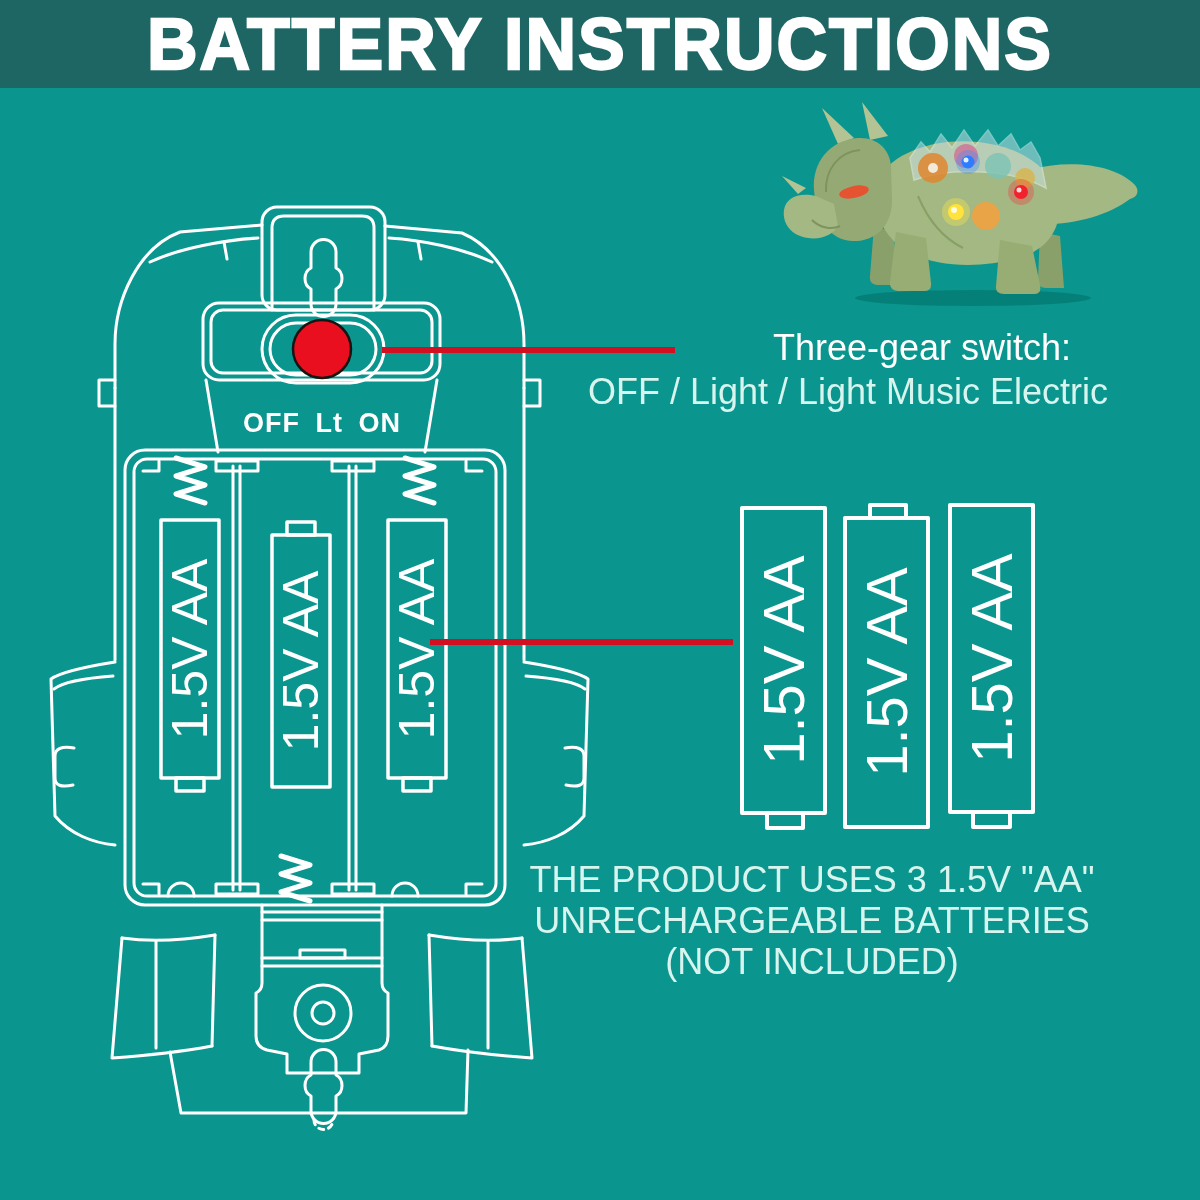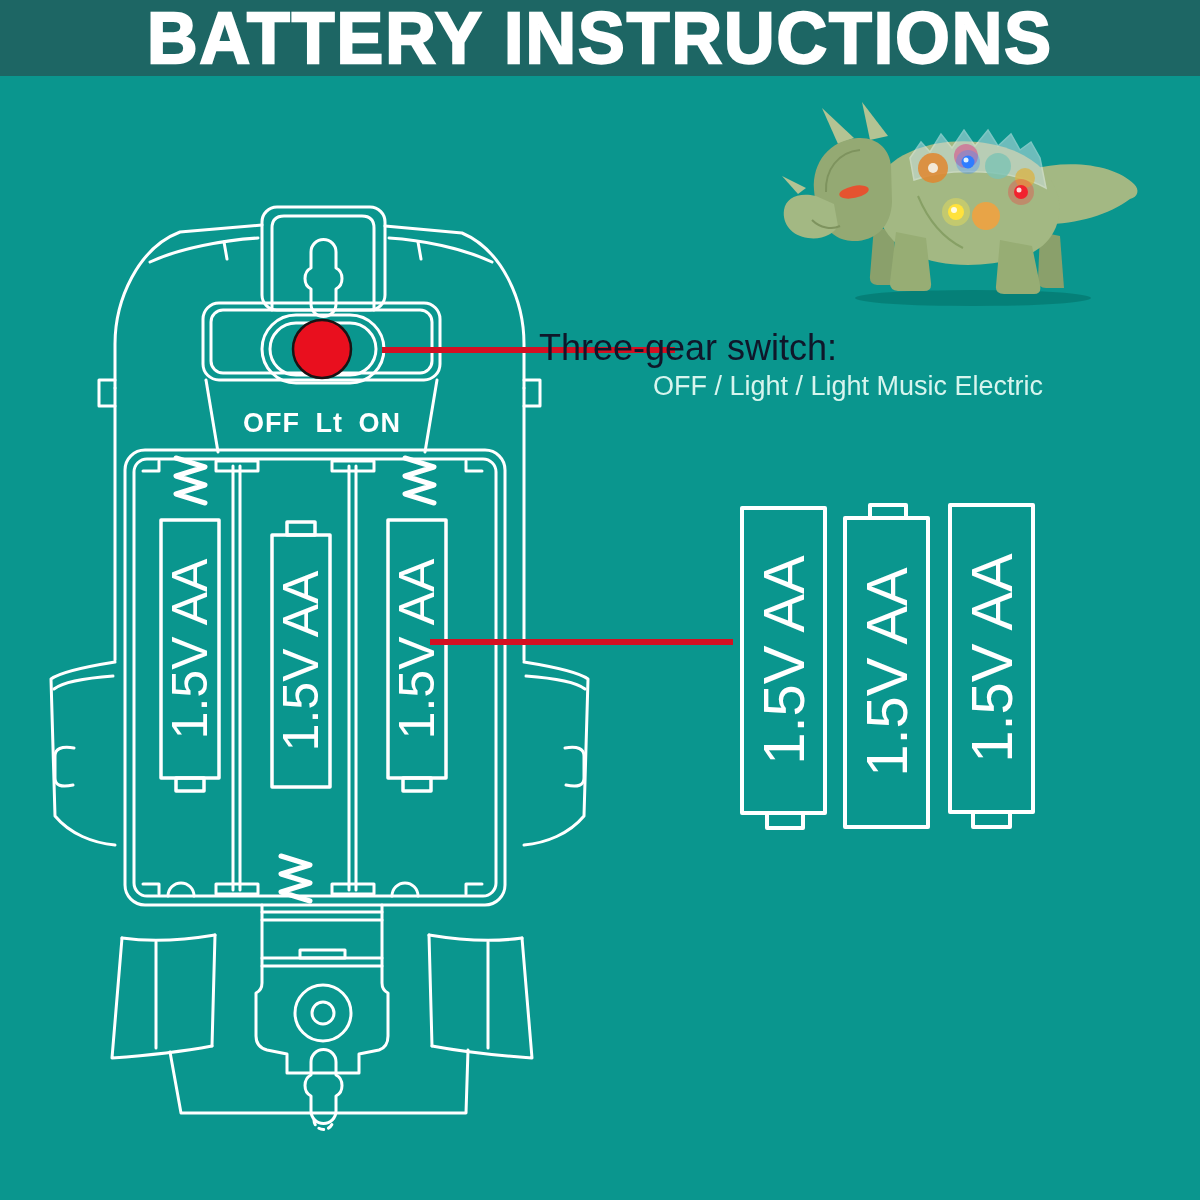--- a/index.html
+++ b/index.html
@@ -2,39 +2,39 @@
 <html><head>
 <meta charset="utf-8">
 <style>
   html,body{margin:0;padding:0;background:#0a968e;}
   .canvas{
     position:relative;width:1200px;height:1200px;overflow:hidden;
     background:#0a968e;
     font-family:"Liberation Sans","DejaVu Sans",sans-serif;
   }
   .banner{
-    position:absolute;top:0;left:0;width:1200px;height:76px;
+    position:absolute;top:0;left:0;width:1200px;height:88px;
     background:#1d6664;display:flex;align-items:center;justify-content:center;
   }
   .banner-title{
     color:#ffffff;font-size:70px;font-weight:bold;letter-spacing:2px;
     -webkit-text-stroke:2.2px #ffffff;white-space:nowrap;transform:scaleY(1.04);
   }
   .abs{position:absolute;}
   .switch-label{
     left:232px;top:408px;width:180px;text-align:center;
     font-size:27px;letter-spacing:1px;word-spacing:7px;color:#ffffff;font-weight:bold;
   }
   .gear-title{
-    left:539px;top:327px;width:510px;text-align:left;
-    font-size:36px;color:#0f172a;
+    left:561px;top:327px;width:510px;text-align:right;
+    font-size:36px;color:#ffffff;
   }
   .gear-modes{
     left:528px;top:371px;width:640px;text-align:center;
-    font-size:27px;color:#d7f5ee;
+    font-size:36px;color:#d7f5ee;
   }
   .note{
     left:512px;top:859px;width:600px;text-align:center;
     font-size:36px;line-height:41px;color:#d7f5ee;
   }
   .rot-label{
     position:absolute;color:#ffffff;white-space:nowrap;
     transform:translate(-50%,-50%) rotate(-90deg);
   }
   .rot-sm{font-size:50px;}
@@ -205,14 +205,19 @@
   <div class="rot-label rot-sm" style="left:301px;top:661px;">1.5V AA</div>
   <div class="rot-label rot-sm" style="left:417px;top:649px;">1.5V AA</div>
 
   <div class="rot-label rot-lg" style="left:783px;top:660px;">1.5V AA</div>
   <div class="rot-label rot-lg" style="left:886px;top:672px;">1.5V AA</div>
   <div class="rot-label rot-lg" style="left:991px;top:658px;">1.5V AA</div>
 
   <div class="abs gear-title">Three-gear switch:</div>
   <div class="abs gear-modes">OFF  /  Light  /  Light Music Electric</div>
 
+  <div class="abs note">
+    <div>THE PRODUCT USES 3 1.5V "AA"</div>
+    <div>UNRECHARGEABLE BATTERIES</div>
+    <div>(NOT INCLUDED)</div>
+  </div>
 
 </div>
 
 </body></html>

